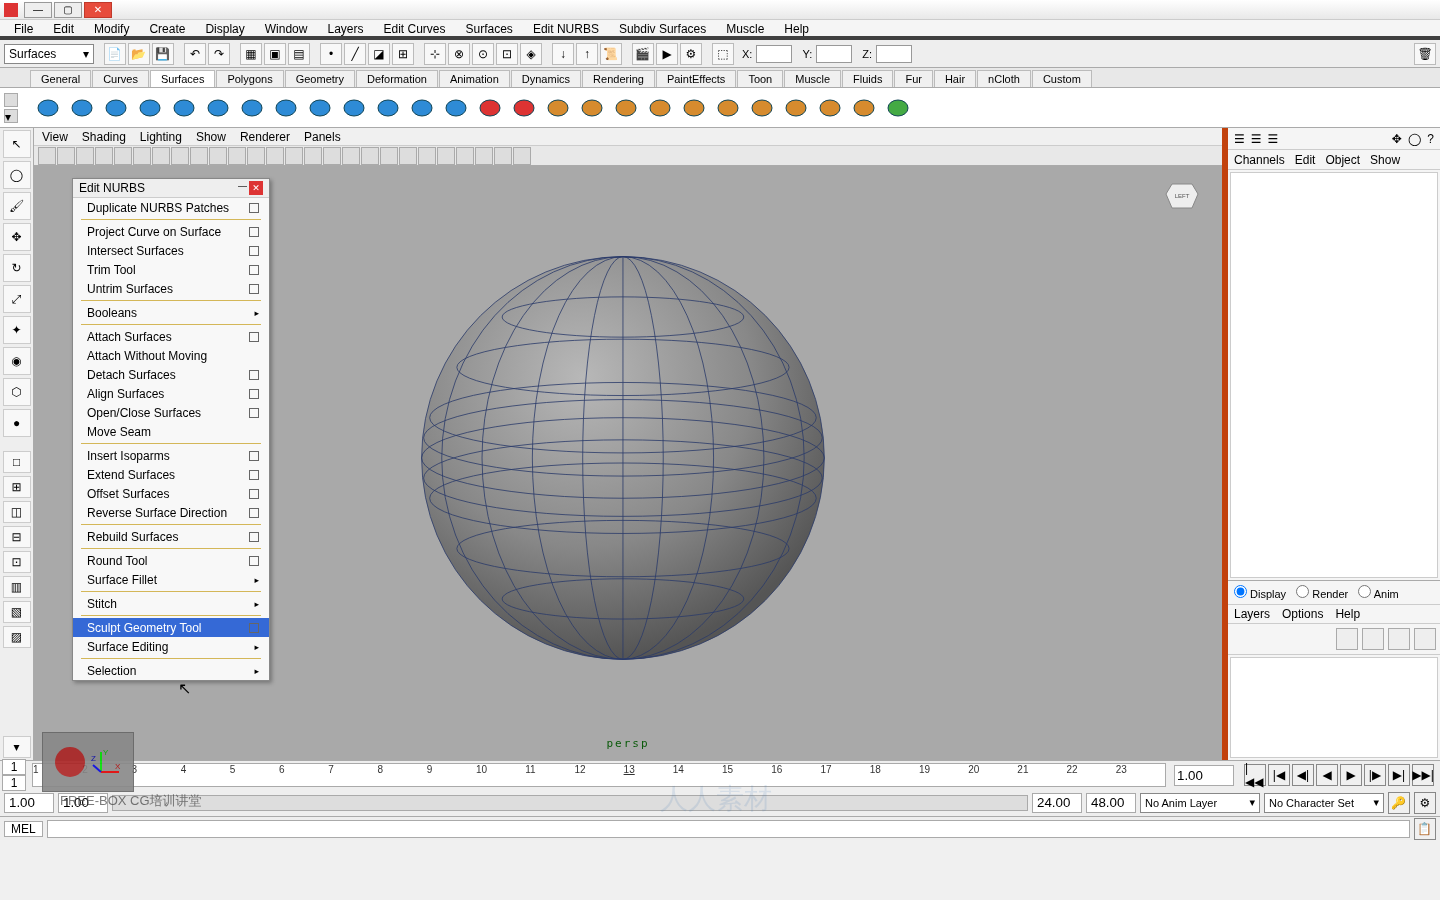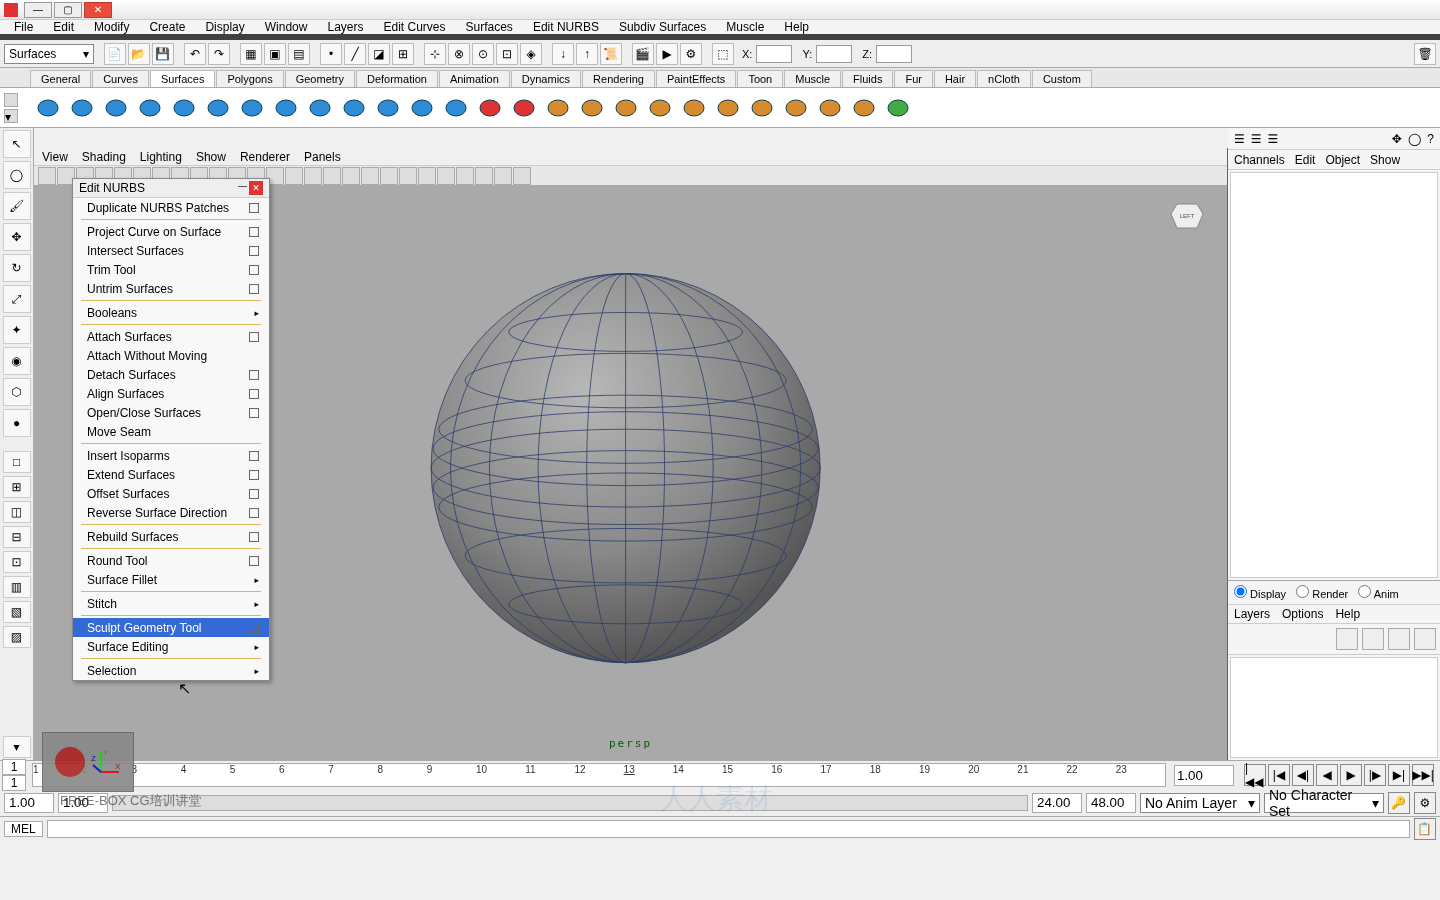--- a/index.html
+++ b/index.html
@@ -7,21 +7,21 @@
 
 
 .titlebar { height: 20px; background: linear-gradient(#fff,#e8e8e8); display: flex; align-items: center; padding: 0 4px; border-bottom: 1px solid #ccc; }
 .titlebar .app-icon { width: 14px; height: 14px; background: #d33; margin-right: 6px; }
 .titlebar .title { flex: 1; color: #555; }
 .window-controls { display: flex; gap: 2px; }
 .window-controls span { width: 28px; height: 16px; border: 1px solid #999; background: #eee; display: flex; align-items: center; justify-content: center; font-size: 10px; }
 .window-controls .close { background: #e74c3c; color: #fff; border-color: #c0392b; }
 
 
-.menubar { height: 20px; background: #f5f5f5; display: flex; align-items: flex-end; padding: 0 4px; border-bottom: 6px solid #404040; }
+.menubar { height: 20px; background: #f5f5f5; display: flex; align-items: flex-end; padding: 0 4px; border-bottom: 4px solid #404040; }
 .menubar span { padding: 0 10px; cursor: default; }
 
 
 .statusline { height: 28px; background: #eee; display: flex; align-items: center; padding: 2px 4px; border-bottom: 1px solid #aaa; gap: 2px; }
 .module-select { width: 90px; height: 20px; border: 1px solid #888; background: #fff; padding: 0 4px; display: flex; align-items: center; justify-content: space-between; }
 .tb-icon { width: 22px; height: 22px; border: 1px solid #bbb; background: #f8f8f8; display: inline-flex; align-items: center; justify-content: center; }
 .tb-sep { width: 6px; }
 .coord-label { margin-left: 6px; font-size: 11px; }
 .coord-input { width: 36px; height: 18px; border: 1px solid #999; background: #fff; margin: 0 2px; }
 .trash { margin-left: auto; width: 22px; height: 22px; }
@@ -39,21 +39,21 @@
 .shelf-icon { width: 32px; height: 32px; border: 1px solid transparent; display: flex; align-items: center; justify-content: center; }
 .shelf-icon svg { width: 28px; height: 28px; }
 
 
 .main { display: flex; height: 632px; }
 .toolbox { width: 34px; background: #eee; border-right: 1px solid #aaa; display: flex; flex-direction: column; align-items: center; padding: 2px 0; gap: 3px; }
 .tool-btn { width: 28px; height: 28px; border: 1px solid #ccc; background: #f8f8f8; display:flex; align-items:center; justify-content:center; }
 .tool-btn.small { height: 22px; }
 
 
-.viewport-section { flex: 1; display: flex; flex-direction: column; border-right: 1px solid #c2410c; margin-top: 20px; }
+.viewport-section { flex: 1; display: flex; flex-direction: column; border-right: 6px solid #c2410c; }
 .panel-menubar { height: 18px; background: #f0f0f0; display: flex; align-items: center; padding: 0 8px; border-bottom: 1px solid #ccc; gap: 14px; font-size: 12px; }
 .panel-toolbar { height: 20px; background: #e8e8e8; display: flex; align-items: center; padding: 0 4px; border-bottom: 1px solid #aaa; gap: 1px; }
 .panel-toolbar .pt-icon { width: 18px; height: 18px; background: #ddd; border: 1px solid #aaa; }
 .viewport { flex: 1; background: #a9a9a9; position: relative; overflow: hidden; }
 .viewcube { position: absolute; top: 10px; right: 20px; width: 40px; height: 40px; }
 .persp-label { position: absolute; bottom: 10px; left: 50%; transform: translateX(-50%); color: #0a5a0a; font-family: monospace; font-size: 11px; letter-spacing: 2px; }
 
 
 .dropdown { position: absolute; left: 72px; top: 178px; width: 198px; background: #f8f8f8; border: 1px solid #888; box-shadow: 2px 2px 4px rgba(0,0,0,0.3); z-index: 100; }
 .dropdown-header { background: #eee; padding: 2px 6px; display: flex; justify-content: space-between; align-items: center; border-bottom: 1px solid #ccc; }
@@ -81,21 +81,21 @@
 .time-slider { height:28px; display:flex; align-items:center;}
 .time-slider .frame-no { width:24px; text-align:center; border:1px solid #aaa; background:#fff; margin:0 2px;}
 .ruler { flex:1; height:24px; background:#fff; border:1px solid #aaa; position:relative; margin:0 4px; overflow:hidden;}
 .ruler .tick { position:absolute; top:0; font-size:10px; color:#333; }
 .end-frame { width:60px; border:1px solid #aaa; background:#fff; padding:2px; margin:0 4px;}
 .playback { display:flex; gap:2px; padding:0 6px;}
 .play-btn { width:22px; height:22px; border:1px solid #888; background:#f0f0f0; display:flex; align-items:center; justify-content:center;}
 .range-row { height:28px; display:flex; align-items:center; padding:0 4px; gap:4px;}
 .range-input { width:50px; height:20px; border:1px solid #aaa; background:#fff; padding:0 4px;}
 .range-slider { flex:1; height:16px; background:#ddd; border:1px solid #aaa;}
-.anim-select { width:120px; height:20px; border:1px solid #888; background:#fff; padding:0 4px; display:flex; align-items:center; justify-content:space-between; font-size:14px;}
+.anim-select { width:120px; height:20px; border:1px solid #888; background:#fff; padding:0 4px; display:flex; align-items:center; justify-content:space-between; font-size:11px;}
 
 
 .cmdline { height: 24px; background: #eee; border-top: 1px solid #aaa; display:flex; align-items:center; padding:0 4px;}
 .cmd-type { padding:0 6px; border:1px solid #aaa; background:#fff;}
 .cmd-input { flex:1; height:18px; border:1px solid #aaa; background:#fff; margin:0 4px;}
 
 
 .axis-widget { position:absolute; left:42px; bottom:108px; width:92px; height:60px; background:#888; border:1px solid #666; opacity:0.9; display:flex; align-items:center; justify-content:center;}
 .axis-widget .icon-m { width:30px; height:30px; background:#aa2222; border-radius:50%; margin-right:6px;}
 .watermark { position:absolute; left:50%; bottom:60px; transform:translateX(-50%); width:120px; height:60px; opacity:0.12; pointer-events:none;}

